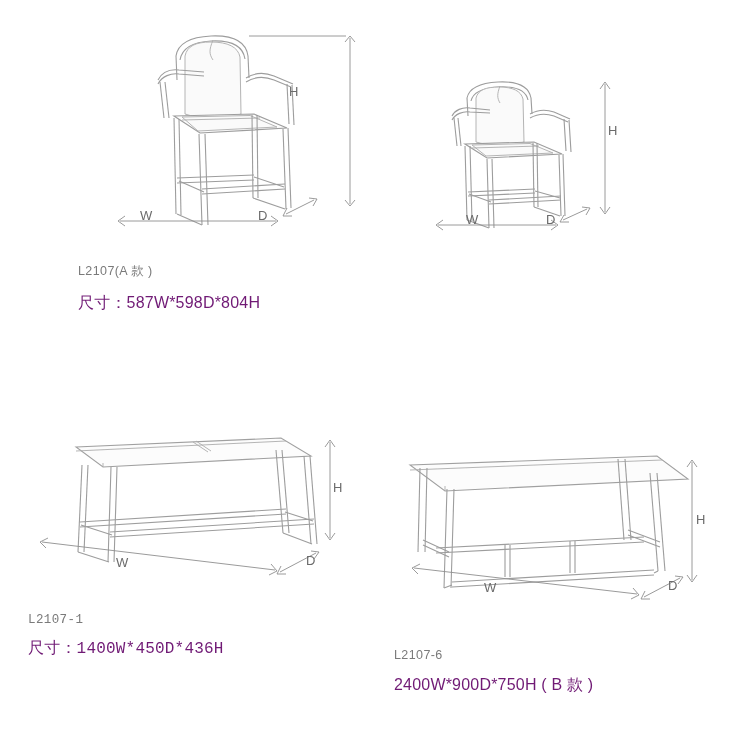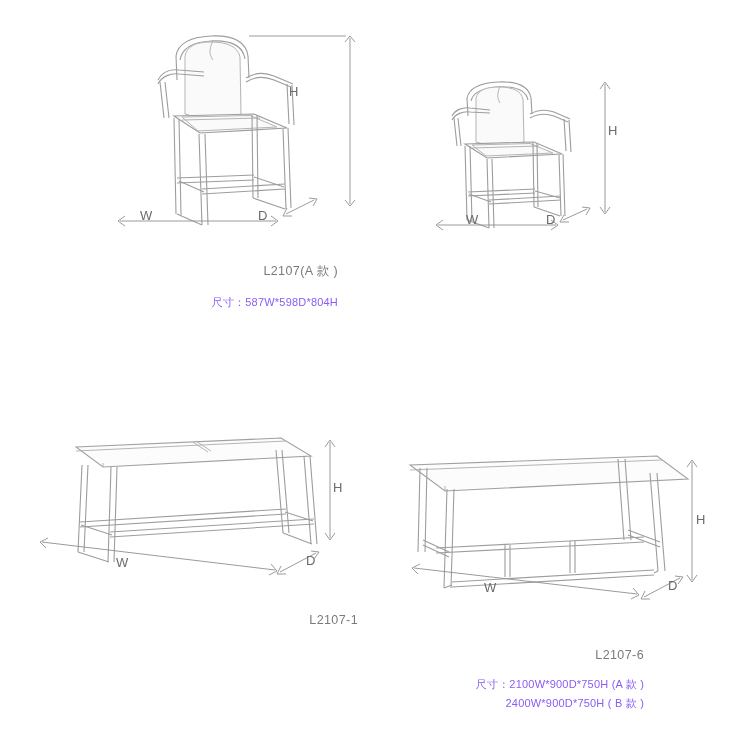--- a/index.html
+++ b/index.html
@@ -10,31 +10,31 @@
     color:#6b6b6b;
     position:relative;
     overflow:hidden;
   }
   .spec-sheet { position:relative; width:750px; height:744px; }
 
   .item { position:absolute; }
 
   .figure { position:relative; }
 
-  .caption { text-align:right; }
+  .caption { text-align:left; }
   .caption .name {
     font-size:12.5px;
     color:#7a7a7a;
     letter-spacing:0.4px;
     margin-bottom:13px;
     white-space:nowrap;
   }
   .caption .dim {
-    font-size:11px;
-    color:#8b5cf6;
+    font-size:16px;
+    color:#701a75;
     letter-spacing:0.2px;
     white-space:nowrap;
     line-height:19px;
   }
 
   .dim-label {
     position:absolute;
     font-size:13px;
     color:#6b6b6b;
     font-family:"Liberation Sans", sans-serif;
@@ -222,22 +222,23 @@
         <path class="leader" d="M243 144 L249 151 L241 155"></path>
 
         <path class="leader" d="M252 152 L288 133"></path>
         <path class="leader" d="M253 146 L249 154 L258 154"></path>
         <path class="leader" d="M283 131 L291 132 L286 139"></path>
       </svg>
       <span class="dim-label" style="left:305px; top:60px;">H</span>
       <span class="dim-label" style="left:88px; top:135px;">W</span>
       <span class="dim-label" style="left:278px; top:133px;">D</span>
     </div>
-    <div class="caption" style="width:330px; margin-top:18px;">
+    <div class="caption" style="width:330px; margin-top:18px;font-family:Liberation Mono, monospace;">
       <div class="name">L2107-1</div>
+      <div class="dim">尺寸：1400W*450D*436H</div>
     </div>
   </div>
 
   <div class="item" style="left:392px; top:440px;">
     <div class="figure">
       <svg width="320" height="190" viewBox="0 0 320 190">
 
         <path class="top" d="M18 25 L265 16 L296 39 L53 51 Z"></path>
         <path class="ln-thin" d="M18 30 L270 20"></path>
         <path class="ln-thin" d="M53 51 L53 46"></path>
@@ -284,18 +285,17 @@
         <path class="leader" d="M252 157 L288 138"></path>
         <path class="leader" d="M253 151 L249 159 L258 159"></path>
         <path class="leader" d="M283 136 L291 137 L286 144"></path>
       </svg>
       <span class="dim-label" style="left:304px; top:72px;">H</span>
       <span class="dim-label" style="left:92px; top:140px;">W</span>
       <span class="dim-label" style="left:276px; top:138px;">D</span>
     </div>
     <div class="caption" style="width:250px; margin-top:18px; margin-left:2px;">
       <div class="name">L2107-6</div>
-      <div class="dim">尺寸：2100W*900D*750H (A 款 )</div>
       <div class="dim">2400W*900D*750H ( B 款 )</div>
     </div>
   </div>
 
 </div>
 
 </body></html>

